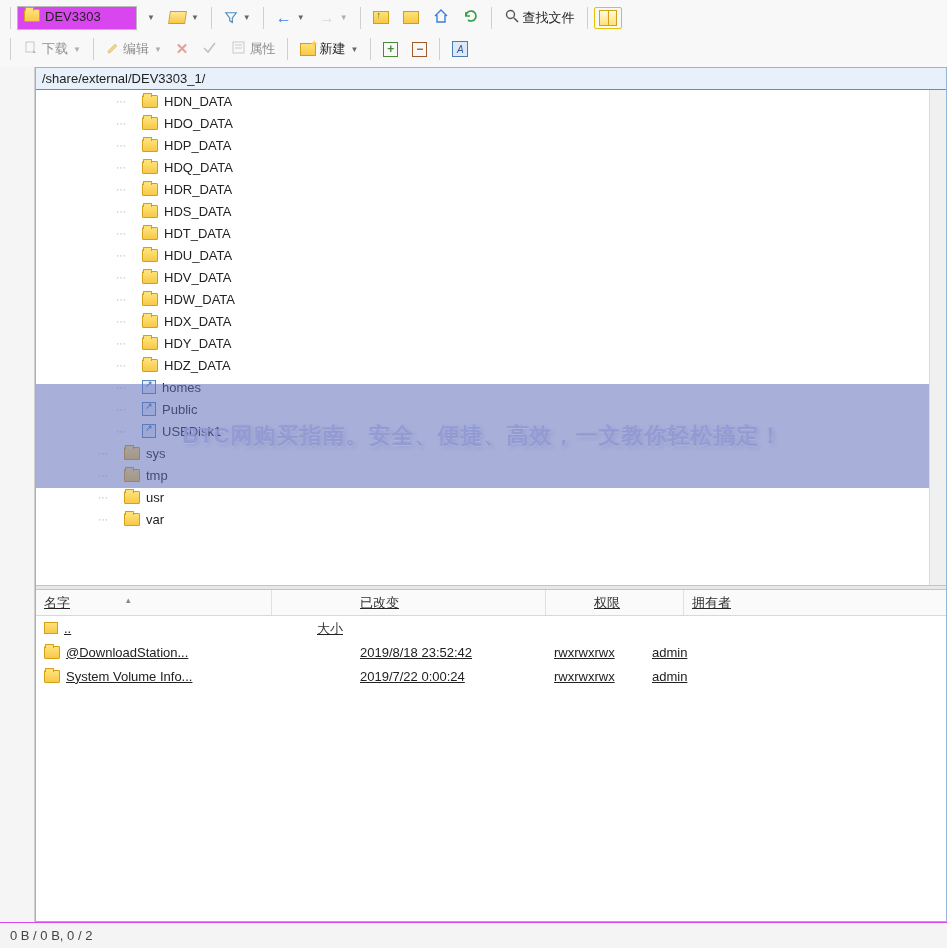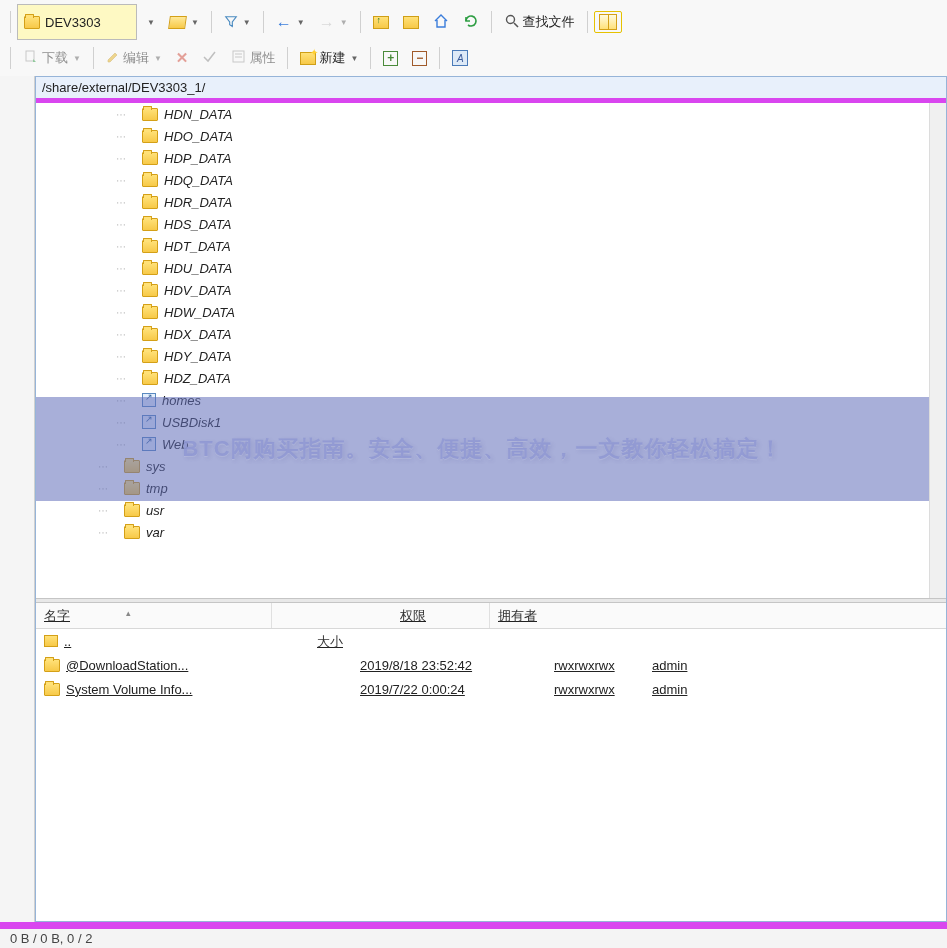--- a/index.html
+++ b/index.html
@@ -5,21 +5,21 @@
 * { box-sizing: border-box; margin: 0; padding: 0; }
 body { font-family: "Microsoft YaHei", Tahoma, Arial, sans-serif; font-size: 13px; background: #f0f0f0; width: 947px; height: 948px; overflow: hidden; color: #222; }
 .app { display: flex; flex-direction: column; height: 948px; background: #fff; }
 
 
 .toolbar { display: flex; align-items: center; padding: 4px 6px; background: #f8f8f8; gap: 2px; min-height: 32px; }
 .toolbar.row2 { padding-top: 0; }
 .tb-sep { width: 1px; height: 22px; background: #d0d0d0; margin: 0 4px; }
 .tb-btn { display: inline-flex; align-items: center; padding: 3px 5px; cursor: pointer; border: 1px solid transparent; border-radius: 2px; gap: 3px; }
 .dd-arrow { font-size: 8px; color: #666; margin-left: 2px; }
-.path-dd { display: flex; align-items: center; border: 1px solid #bbb; background: #fef9c3; padding: 2px 6px; min-width: 120px; height: 36px; }
+.path-dd { display: flex; border: 1px solid #bbb; background: #d946ef; padding: 2px 6px; min-width: 120px; height: 24px; }
 .path-dd .folder-icon { margin-right: 5px; }
 .outlined { border: 1px solid #e6c200; padding: 2px 4px; }
 .disabled { opacity: 0.5; }
 
 
 .folder-icon { width: 16px; height: 13px; background: linear-gradient(#ffe178, #f7c948); border: 1px solid #d4a017; border-radius: 1px; position: relative; display: inline-block; }
 .folder-icon::before { content:""; position:absolute; top:-3px; left:0; width:7px; height:3px; background:#ffe178; border:1px solid #d4a017; border-bottom:none; border-radius: 1px 1px 0 0; }
 .folder-open { width: 17px; height: 13px; background: linear-gradient(#ffe998, #f7c948); border: 1px solid #d4a017; transform: skewX(-8deg); display:inline-block; }
 .filter-icon { width: 14px; height: 14px; display:inline-block; position:relative; }
 .filter-icon svg { width:14px; height:14px; }
@@ -45,26 +45,26 @@
 .link-icon { width:14px; height:14px; border:1px solid #5a8ac0; background:#e4effc; display:inline-block; position:relative; }
 .link-icon::after { content:"↗"; position:absolute; top:-2px; left:2px; font-size:9px; color:#3a6aa0; }
 .check-icon svg { width:15px; height:15px; }
 
 
 .body { flex:1; display:flex; min-height: 0; }
 .left-rail { width:35px; background:#f5f5f5; border-right:1px solid #d0d0d0; }
 .content { flex:1; display:flex; flex-direction:column; border: 1px solid #96b4d8; min-height:0; }
 
 
-.pathbar { background:#e8f0fb; padding:3px 6px; font-size:13px; border-bottom: 5px solid #d946ef; }
+.pathbar { background:#e8f0fb; padding:3px 6px; font-size:13px; border-bottom: 1px solid #d946ef; }
 .tree-row { display:flex; align-items:center; height:22px; padding-left: 82px; gap:6px; cursor:default; position:relative; z-index:2; }
 .tree-row.depth2 { padding-left: 100px; }
 .tree-conn { width:16px; display:inline-block; color:#bbb; font-size:10px; margin-left:-20px; margin-right:4px; }
 .tree-row .ficon { flex-shrink:0; }
-.tree-label { white-space:nowrap;font-style:italic; }
+.tree-label { white-space:nowrap; }
 
 
 .watermark { position:absolute; left:0; right:0; top: 294px; height: 104px; background: rgba(96, 110, 186, 0.55); z-index: 3; display:flex; align-items:center; justify-content:center; }
 .watermark span { color: rgba(142, 150, 210, 0.85); font-size: 22px; letter-spacing: 1px; font-weight:600; text-shadow: 0 1px 0 rgba(255,255,255,0.15), 2px 2px 4px rgba(60,60,140,0.15); white-space:nowrap; overflow:hidden; }
 
 
 .splitter { height: 5px; background: #e8e8e8; border-top:1px solid #c5c5c5; border-bottom:1px solid #c5c5c5; cursor: ns-resize; }
 
 
 .list-pane { flex:1; display:flex; flex-direction:column; background:#fff; min-height:0;text-decoration:underline; }
@@ -80,21 +80,21 @@
 .list-row { display:flex; height:24px; align-items:center; }
 .list-row .cell { padding:0 8px; }
 .cell.name { width:236px; display:flex; align-items:center; gap:6px; }
 .cell.size { width:80px; text-align:right; }
 .cell.changed { width:194px; }
 .cell.perm { width:98px; }
 .cell.owner { width:80px; }
 .updir-icon { width:14px; height:12px; background: linear-gradient(#ffe178,#f7c948); border:1px solid #d4a017; display:inline-block; }
 
 
-.statusbar { height:26px; background:#f4f4f4; border-top:7px solid #d946ef; display:flex; align-items:center; padding:0 10px; font-size:13px; color:#444; }
+.statusbar { height:26px; background:#f4f4f4; border-top:1px solid #d946ef; display:flex; align-items:center; padding:0 10px; font-size:13px; color:#444; }
 
 .scroll-stub { width:17px; background:#f0f0f0; border-left:1px solid #dcdcdc; }
 
 
 .tree-wrap { display:flex; flex: 0 0 495px; min-height:0; }
 .tree-pane-inner { flex:1; overflow:auto; position:relative; }
 </style>
 </head>
 <body>
 
@@ -293,26 +293,26 @@
               <span class="tree-label">HDZ_DATA</span>
             </div>
             <div class="tree-row depth2">
               <span class="tree-conn">⋯</span>
               <span class="ficon link-icon"></span>
               <span class="tree-label">homes</span>
             </div>
             <div class="tree-row depth2">
               <span class="tree-conn">⋯</span>
               <span class="ficon link-icon"></span>
+              <span class="tree-label">Public</span>
+            </div>
+            <div class="tree-row depth2">
+              <span class="tree-conn">⋯</span>
+              <span class="ficon link-icon"></span>
               <span class="tree-label">USBDisk1</span>
-            </div>
-            <div class="tree-row depth2">
-              <span class="tree-conn">⋯</span>
-              <span class="ficon link-icon"></span>
-              <span class="tree-label">Web</span>
             </div>
             <div class="tree-row">
               <span class="tree-conn">⋯</span>
               <span class="ficon folder-icon"></span>
               <span class="tree-label">sys</span>
             </div>
             <div class="tree-row">
               <span class="tree-conn">⋯</span>
               <span class="ficon folder-icon"></span>
               <span class="tree-label">tmp</span>
@@ -334,20 +334,23 @@
       <div class="splitter"></div>
 
       <div class="list-pane">
         <div class="list-header">
           <div class="col name">
             <span>名字</span>
             <span class="sort-ind">▴</span>
           </div>
           <div class="col size">
               <span>大小</span>
+            </div>
+          <div class="col changed">
+              <span>已改变</span>
             </div>
           <div class="col perm">
               <span>权限</span>
             </div>
           <div class="col owner">
               <span>拥有者</span>
             </div>
         </div>
         <div class="list-body" id="list-body">
             <div class="list-row">

